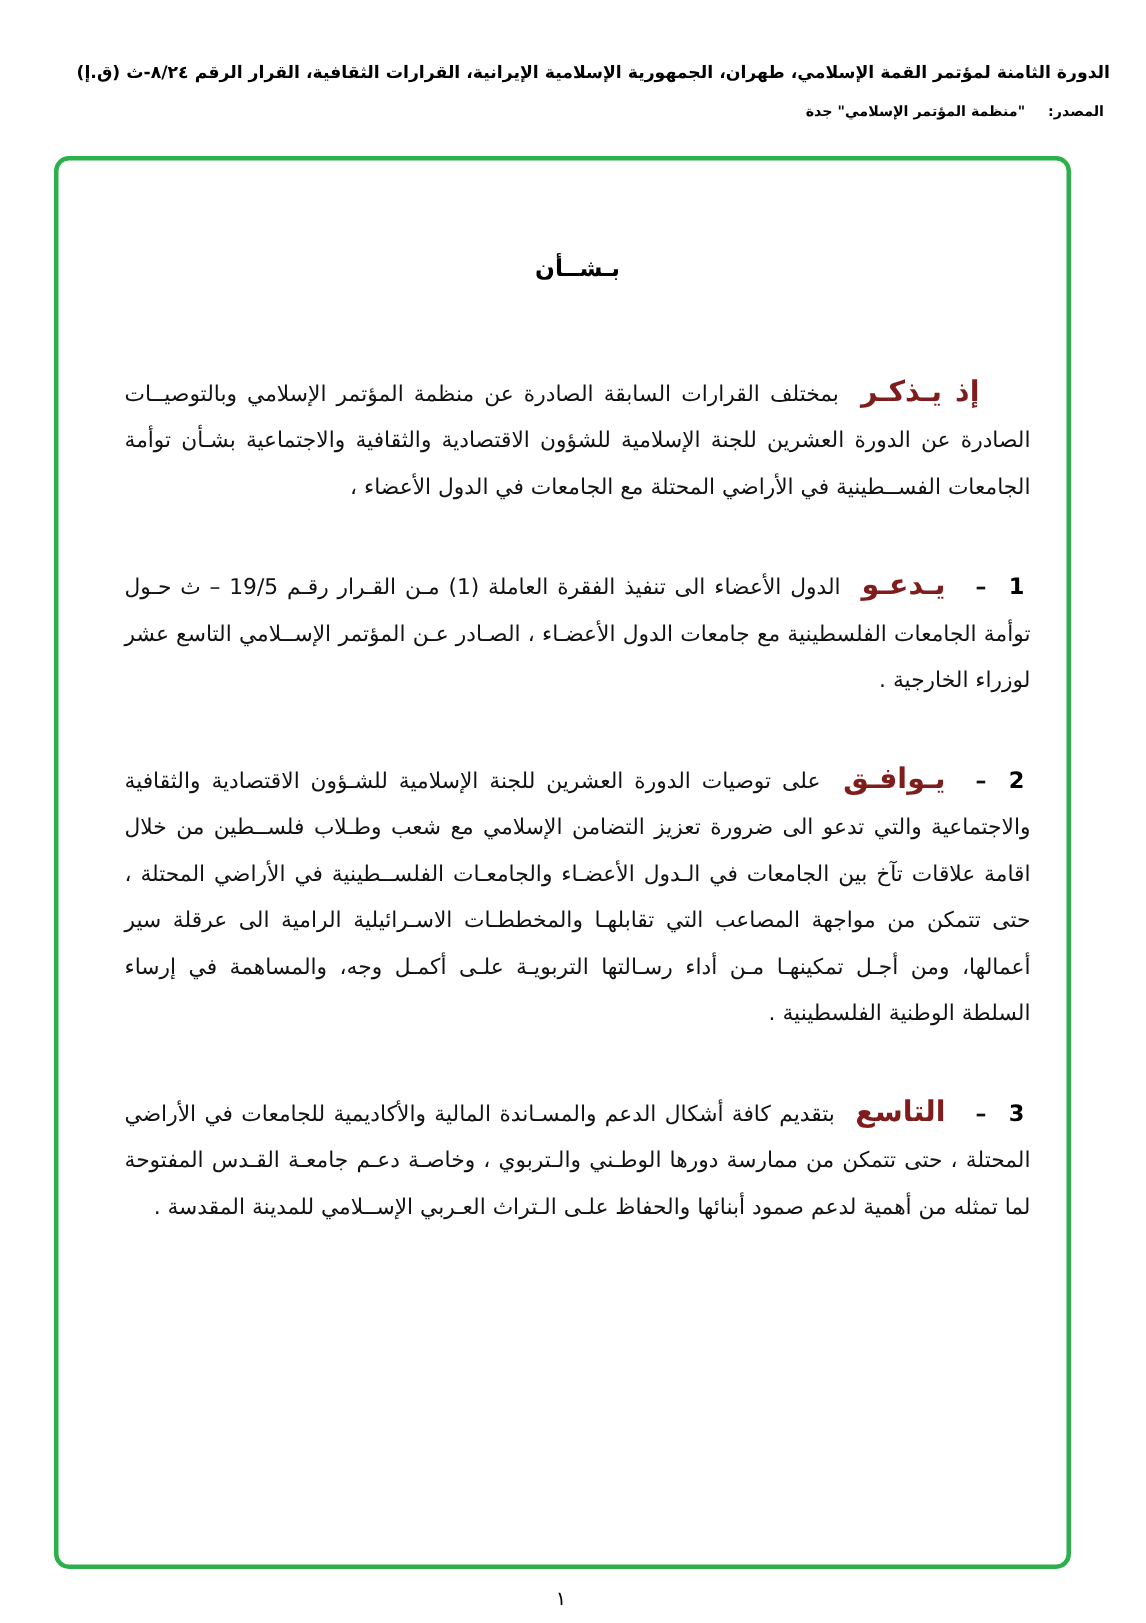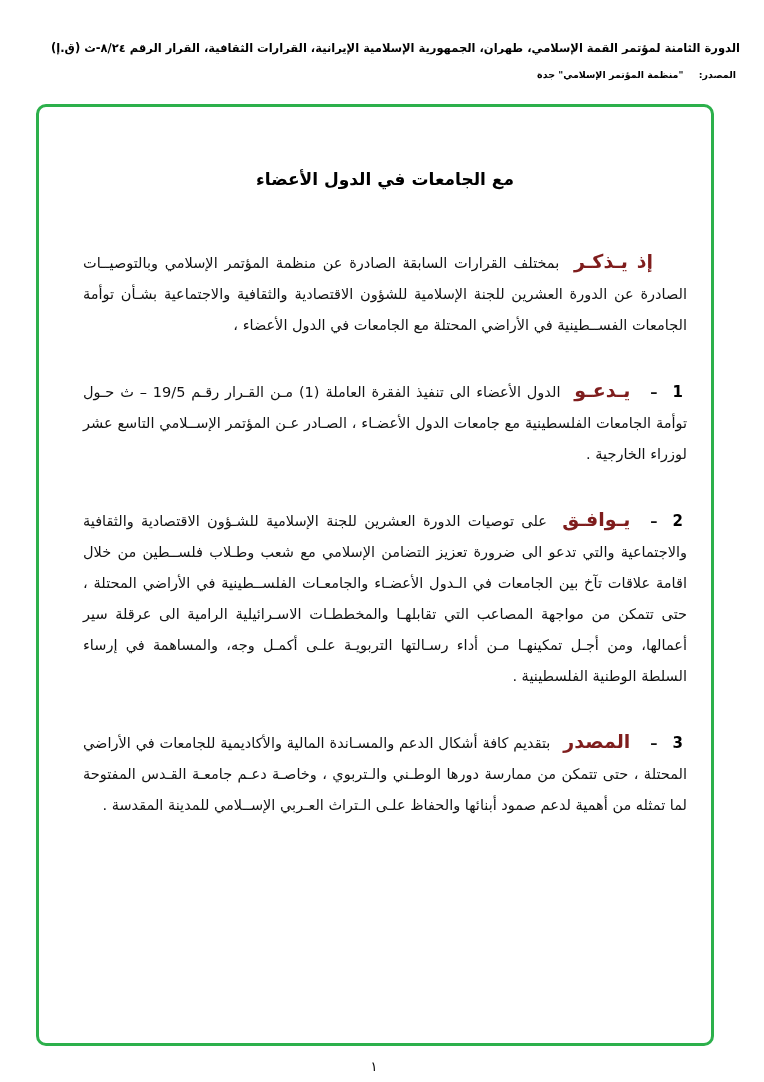--- a/index.html
+++ b/index.html
@@ -56,41 +56,41 @@
     <div class="header-line1">الدورة الثامنة لمؤتمر القمة الإسلامي، طهران، الجمهورية الإسلامية الإيرانية، القرارات الثقافية، القرار الرقم ٨/٢٤-ث (ق.إ)</div>
     <div class="header-line2">
       <span class="src-label">المصدر:</span>
       <span>"منظمة المؤتمر الإسلامي" جدة</span>
     </div>
   </header>
 
   <section class="frame">
 
     <div class="title-block">
-      <div class="title-line">مع الجامعات في الدول الأعضاء</div>
+      <div class="title-line small">بـشــأن</div>
     </div>
 
 
     <p class="body-text para first-indent">
       <span class="lead">إذ يـذكـر</span>
       <span>بمختلف القرارات السابقة الصادرة عن منظمة المؤتمر الإسلامي وبالتوصيــات الصادرة عن الدورة العشرين للجنة الإسلامية للشؤون الاقتصادية والثقافية والاجتماعية بشـأن توأمة الجامعات الفســطينية في الأراضي المحتلة مع الجامعات في الدول الأعضاء ،</span>
     </p>
 
     <p class="body-text item">
       <span class="item-num">1</span><span class="item-dash">–</span><span class="lead">يـدعـو</span>
       <span>الدول الأعضاء الى تنفيذ الفقرة العاملة (1) مـن القـرار رقـم 19/5 – ث حـول توأمة الجامعات الفلسطينية مع جامعات الدول الأعضـاء ، الصـادر عـن المؤتمر الإســلامي التاسع عشر لوزراء الخارجية .</span>
     </p>
 
     <p class="body-text item">
       <span class="item-num">2</span><span class="item-dash">–</span><span class="lead">يـوافـق</span>
       <span>على توصيات الدورة العشرين للجنة الإسلامية للشـؤون الاقتصادية والثقافية والاجتماعية والتي تدعو الى ضرورة تعزيز التضامن الإسلامي مع شعب وطـلاب فلســطين من خلال اقامة علاقات تآخ بين الجامعات في الـدول الأعضـاء والجامعـات الفلســطينية في الأراضي المحتلة ، حتى تتمكن من مواجهة المصاعب التي تقابلهـا والمخططـات الاسـرائيلية الرامية الى عرقلة سير أعمالها، ومن أجـل تمكينهـا مـن أداء رسـالتها التربويـة علـى أكمـل وجه، والمساهمة في إرساء السلطة الوطنية الفلسطينية .</span>
     </p>
 
     <p class="body-text item">
-      <span class="item-num">3</span><span class="item-dash">–</span><span class="lead">المصدر</span>
+      <span class="item-num">3</span><span class="item-dash">–</span><span class="lead">التاسع</span>
       <span>بتقديم كافة أشكال الدعم والمسـاندة المالية والأكاديمية للجامعات في الأراضي المحتلة ، حتى تتمكن من ممارسة دورها الوطـني والـتربوي ، وخاصـة دعـم جامعـة القـدس المفتوحة لما تمثله من أهمية لدعم صمود أبنائها والحفاظ علـى الـتراث العـربي الإســلامي للمدينة المقدسة .</span>
     </p>
 
   </section>
 
   <div class="page-num">١</div>
 
 </div>
 
 </body></html>

